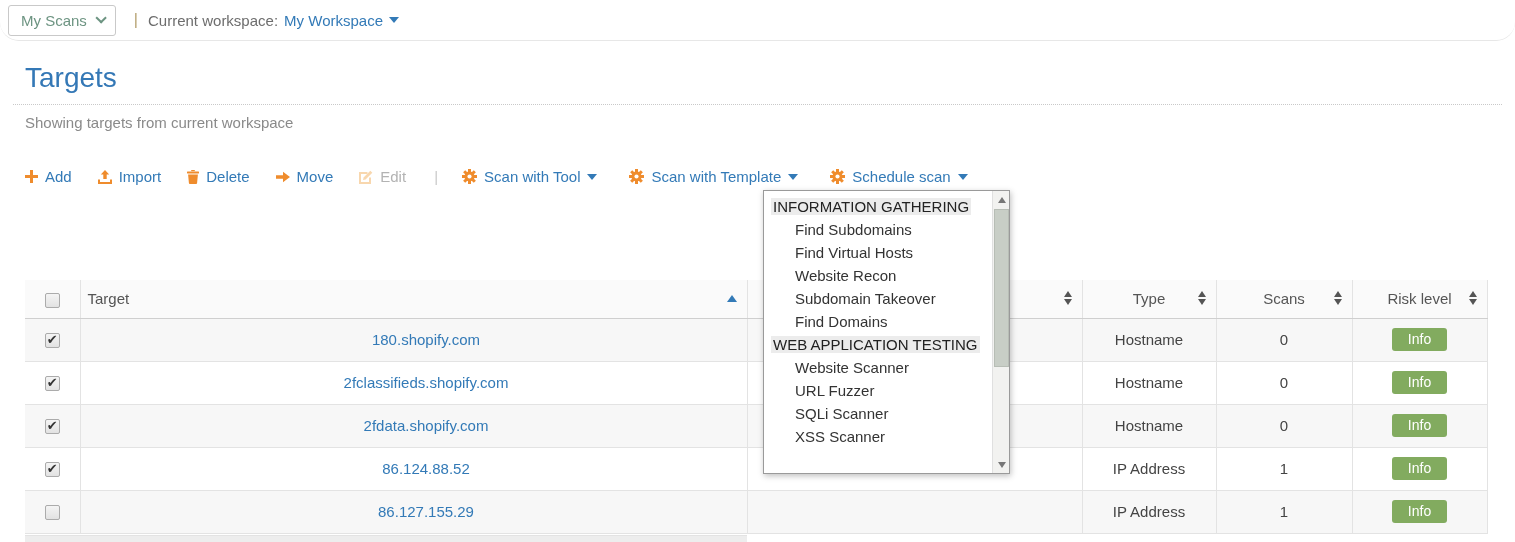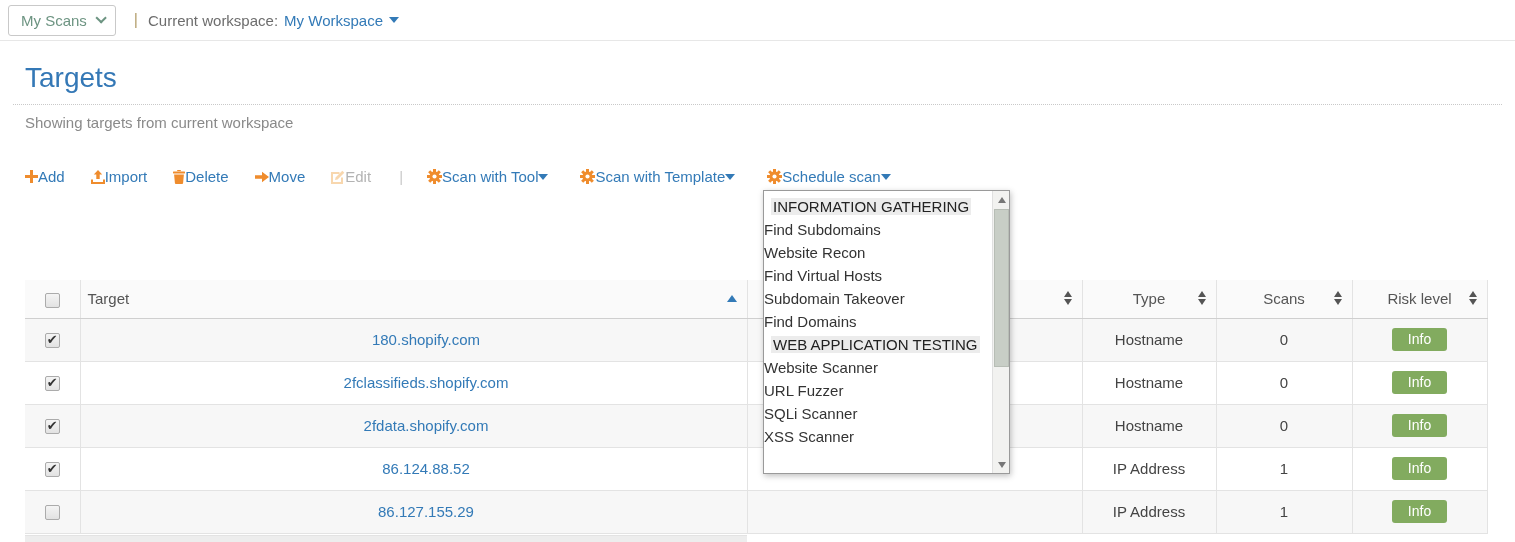--- a/index.html
+++ b/index.html
@@ -2,40 +2,40 @@
 <html><head>
 <meta charset="utf-8">
 <style>
   * { margin:0; padding:0; box-sizing:border-box; }
   html,body { width:1515px; height:542px; overflow:hidden; background:#fff;
     font-family:"Liberation Sans","DejaVu Sans",sans-serif; font-size:15px; color:#444; }
   .page { position:relative; width:1515px; height:542px; }
 
   
   .topbar { position:absolute; top:0; left:0; right:0; height:41px; background:#fff;
-    border-bottom:1px solid #e7e7e7; display:flex; align-items:center; }
+    border-bottom:1px solid #e7e7e7; display:flex; align-items:center;border-radius:19px; }
   .myscans-btn { margin-left:8px; height:31px; padding:0 12px; border:1px solid #c9c9c9;
     border-radius:3px; background:#fff; color:#6d9482; font-size:15px;
     display:inline-flex; align-items:center; gap:8px; cursor:pointer; }
   .chev { width:8px; height:8px; border-right:2px solid #6d9482; border-bottom:2px solid #6d9482;
     transform:rotate(45deg) translateY(-3px); display:inline-block; }
   .top-sep { color:#b5a06f; margin:0 10px 0 18px; font-size:16px; }
   .ws-label { color:#6d6d6d; }
   .ws-value { color:#337ab7; margin-left:6px; display:inline-flex; align-items:center; gap:6px; cursor:pointer; }
   .caret-down { width:0; height:0; border-left:5px solid transparent; border-right:5px solid transparent;
     border-top:6px solid #337ab7; display:inline-block; }
 
   
   .page-title { position:absolute; top:62px; left:25px; font-size:28px; font-weight:400; color:#3478b6; }
   .dotted-divider { position:absolute; top:104px; left:13px; right:13px; border-top:1px dotted #c9c9c9; }
   .page-subtitle { position:absolute; top:114px; left:25px; color:#8a8a8a; font-size:15px; }
 
   
   .toolbar { position:absolute; top:168px; left:25px; display:flex; align-items:center; font-size:15px; }
-  .tb-item { display:inline-flex; align-items:center; color:#337ab7; cursor:pointer; margin-right:26px; }
+  .tb-item { display:inline-flex; align-items:center; gap:7px; color:#337ab7; cursor:pointer; margin-right:26px; }
   .tb-item.disabled { color:#b3b3b3; cursor:default; }
   .tb-item svg { display:block; }
   .tb-pipe { color:#c9c9c9; margin:0 24px 0 2px; }
   .tb-gear-item { margin-right:32px; }
 
   
   .controls-strip { position:absolute; top:218px; left:25px; width:1462px; height:62px;
     background:#f3f3f3; display:flex; align-items:center; justify-content:space-between; padding:0 13px; }
   .display-group { display:flex; align-items:center; gap:10px; color:#555; }
   .len-select { position:relative; width:54px; height:28px; border:1px solid #c6c6c6; background:#fff;
@@ -72,21 +72,21 @@
   .cb.checked::before { content:"✔"; position:absolute; left:1px; top:-2px; font-size:13px; color:#333; }
   .bottom-sliver { position:absolute; left:25px; top:535px; width:722px; height:7px;
     background:#ededed; border-top:1px solid #e3e3e3; }
 
   
   .tool-dropdown { position:absolute; top:190px; left:763px; width:247px; height:284px;
     background:#fff; border:1px solid #9a9a9a; box-shadow:1px 2px 6px rgba(0,0,0,.25); z-index:20; }
   .dd-list { position:absolute; left:0; top:0; right:17px; bottom:0; padding-top:4px; overflow:hidden; }
   .dd-group-label { line-height:23px; padding-left:7px; color:#222; }
   .dd-group-label span { background:#ececec; padding:0 2px; }
-  .dd-item { line-height:23px; color:#333; cursor:pointer; }
+  .dd-item { line-height:23px; padding-left:31px; color:#333; cursor:pointer; }
   .dd-scrollbar { position:absolute; top:0; right:0; width:17px; bottom:0;
     background:#f2f2f0; border-left:1px solid #e0e0e0; }
   .dd-arrow { position:absolute; left:0; width:17px; height:17px; display:flex; align-items:center; justify-content:center; }
   .dd-arrow.up { top:0; }
   .dd-arrow.down { bottom:0; }
   .dd-arrow i { display:block; width:0; height:0; border-left:4px solid transparent; border-right:4px solid transparent; }
   .dd-arrow.up i { border-bottom:6px solid #777; }
   .dd-arrow.down i { border-top:6px solid #777; }
   .dd-thumb { position:absolute; left:1px; top:18px; width:15px; height:158px; background:#c8cec6; border:1px solid #b7bdb5; }
 </style>
@@ -282,22 +282,22 @@
     <td class="c-risk"><span class="badge">Info</span></td>
   </tr>
       </tbody>
   </table>
   <div class="bottom-sliver"></div>
 
   <div class="tool-dropdown">
     <div class="dd-list" id="dd-list">
         <div class="dd-group-label"><span>INFORMATION GATHERING</span></div>
         <div class="dd-item">Find Subdomains</div>
+        <div class="dd-item">Find Virtual Hosts</div>
         <div class="dd-item">Website Recon</div>
-        <div class="dd-item">Find Virtual Hosts</div>
         <div class="dd-item">Subdomain Takeover</div>
         <div class="dd-item">Find Domains</div>
         <div class="dd-group-label"><span>WEB APPLICATION TESTING</span></div>
         <div class="dd-item">Website Scanner</div>
         <div class="dd-item">URL Fuzzer</div>
         <div class="dd-item">SQLi Scanner</div>
         <div class="dd-item">XSS Scanner</div>
       </div>
     <div class="dd-scrollbar">
       <span class="dd-arrow up">

